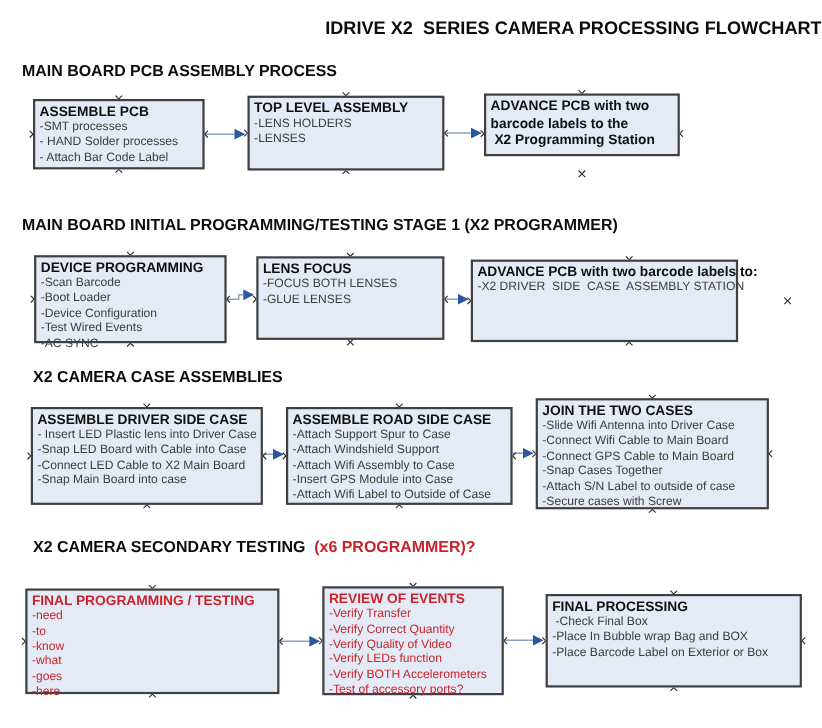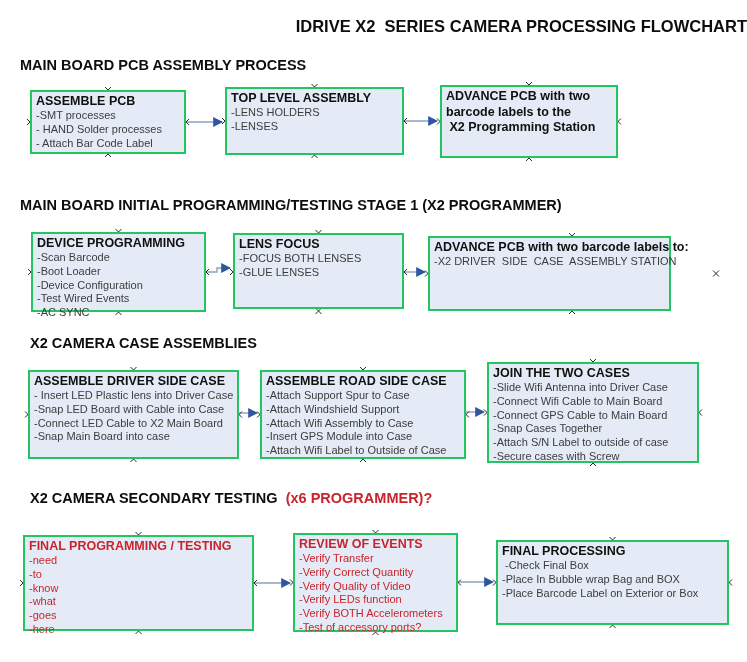--- a/index.html
+++ b/index.html
@@ -9,31 +9,31 @@
   }
   .page-title{
     position:absolute;top:17px;left:0;width:100%;text-align:right;
     font-size:16.5px;font-weight:bold;color:#0d0d0d;white-space:pre;
   }
   .section-heading{
     position:absolute;font-size:14.5px;font-weight:bold;color:#0d0d0d;white-space:pre;
   }
   .accent{color:#c9242b;}
   .box{
-    position:absolute;background:#e4ebf6;border:2px solid #22c55e;
+    position:absolute;background:#e4ebf6;border:2px solid #404040;
     box-sizing:border-box;padding:2px 4px;
   }
   .box-title{font-size:12.5px;font-weight:bold;color:#101010;white-space:pre;line-height:1.2;}
   .box-items div{font-size:11px;color:#3c3c3c;white-space:pre;line-height:1.25;}
   .red .box-title,.red .box-items div{color:#c9242b;}
   .b3 .box-items div{font-weight:bold;font-size:12.5px;color:#101010;line-height:1.25;}
   
   .b1{left:30px;top:90px;width:156px;height:64px;}
   .b2{left:225px;top:87px;width:179px;height:68px;}
-  .b3{left:440px;top:85px;width:178px;height:73px;}
+  .b3{left:440px;top:85px;width:178px;height:57px;}
   .b4{left:31px;top:232px;width:175px;height:80px;}
   .b5{left:233px;top:233px;width:171px;height:76px;}
   .b6{left:428px;top:236px;width:243px;height:75px;}
   .b7{left:28px;top:370px;width:211px;height:89px;}
   .b8{left:260px;top:370px;width:206px;height:89px;}
   .b9{left:487px;top:362px;width:212px;height:101px;}
   .b10{left:23px;top:535px;width:231px;height:96px;}
   .b11{left:293px;top:533px;width:165px;height:99px;}
   .b12{left:496px;top:540px;width:233px;height:85px;}
   .h1{left:20px;top:57px;}

